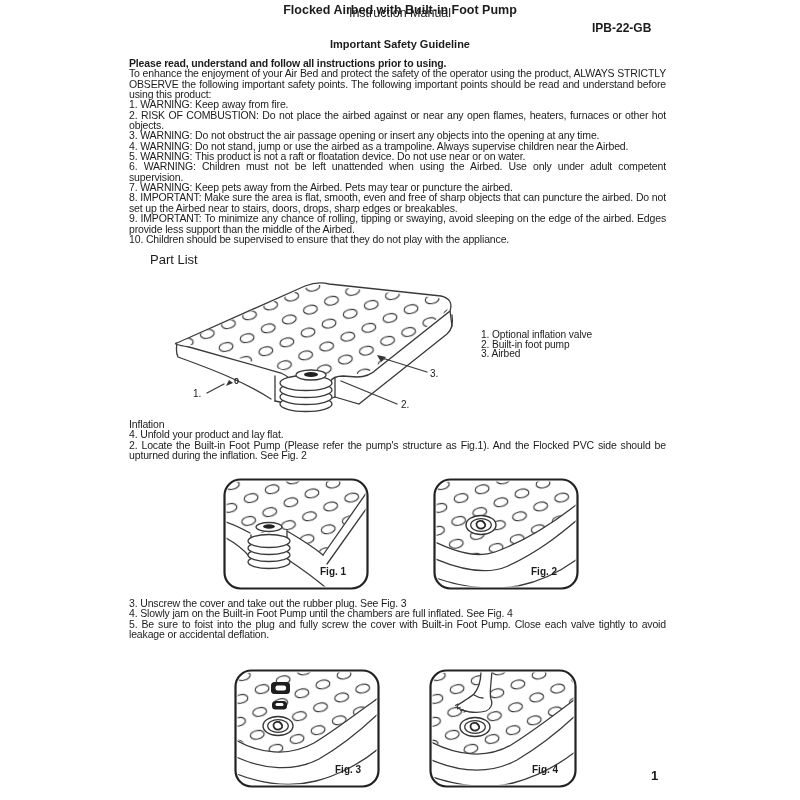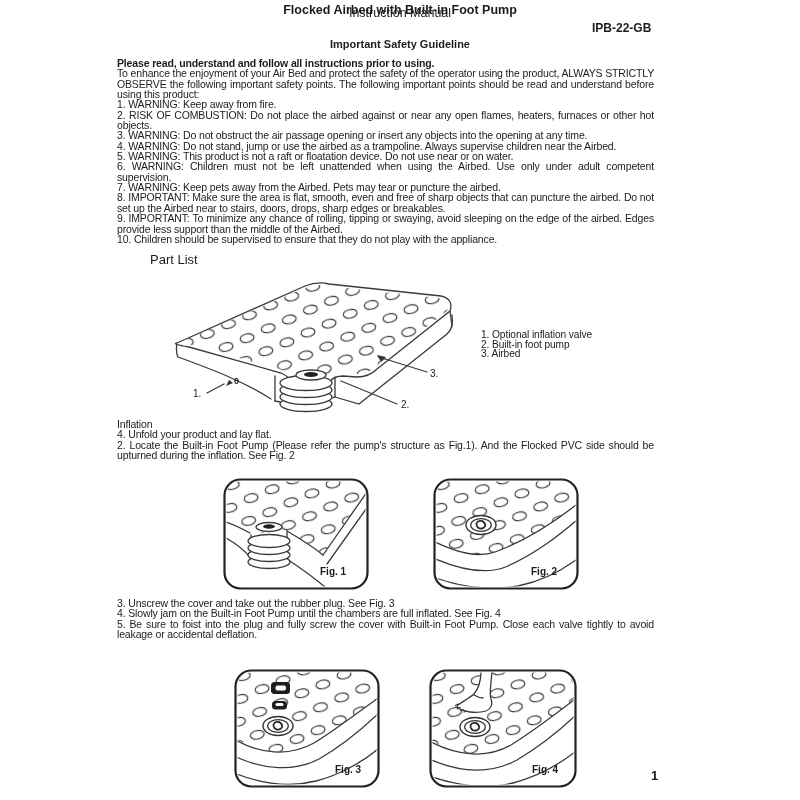--- a/index.html
+++ b/index.html
@@ -5,21 +5,21 @@
   html,body{margin:0;padding:0;background:#e8e8e8;}
   .page{position:relative;width:800px;height:800px;background:#ffffff;margin:0 auto;
         font-family:"Liberation Sans","DejaVu Sans",sans-serif;color:#1c1c1c;overflow:hidden;}
   .abs{position:absolute;}
   .center{left:0;width:800px;text-align:center;}
   .bold{font-weight:bold;}
   .title1{top:3px;font-size:12.5px;font-weight:bold;}
   .title2{top:6px;font-size:12.5px;font-weight:normal;}
   .model{left:592px;top:21px;font-size:12px;font-weight:bold;}
   .safety-heading{top:38px;font-size:11px;font-weight:bold;}
-  .textblock{left:117px;width:537px;font-size:10.5px;line-height:10.35px;
+  .textblock{left:129px;width:537px;font-size:10.5px;line-height:10.35px;
              letter-spacing:-0.15px;text-align:justify;}
   .body1{top:58px;}
   .part-heading{left:150px;top:252px;font-size:13px;font-weight:normal;}
   .legend{left:481px;top:330px;font-size:10.2px;line-height:9.6px;letter-spacing:-0.1px;}
   .inflation{top:419px;}
   .steps2{top:598px;}
   .pageno{left:651px;top:768px;font-size:13px;font-weight:bold;}
   svg{position:absolute;overflow:visible;}
   svg text{font-family:"Liberation Sans","DejaVu Sans",sans-serif;fill:#1c1c1c;}
   .figcap{font-size:10px;font-weight:bold;}

